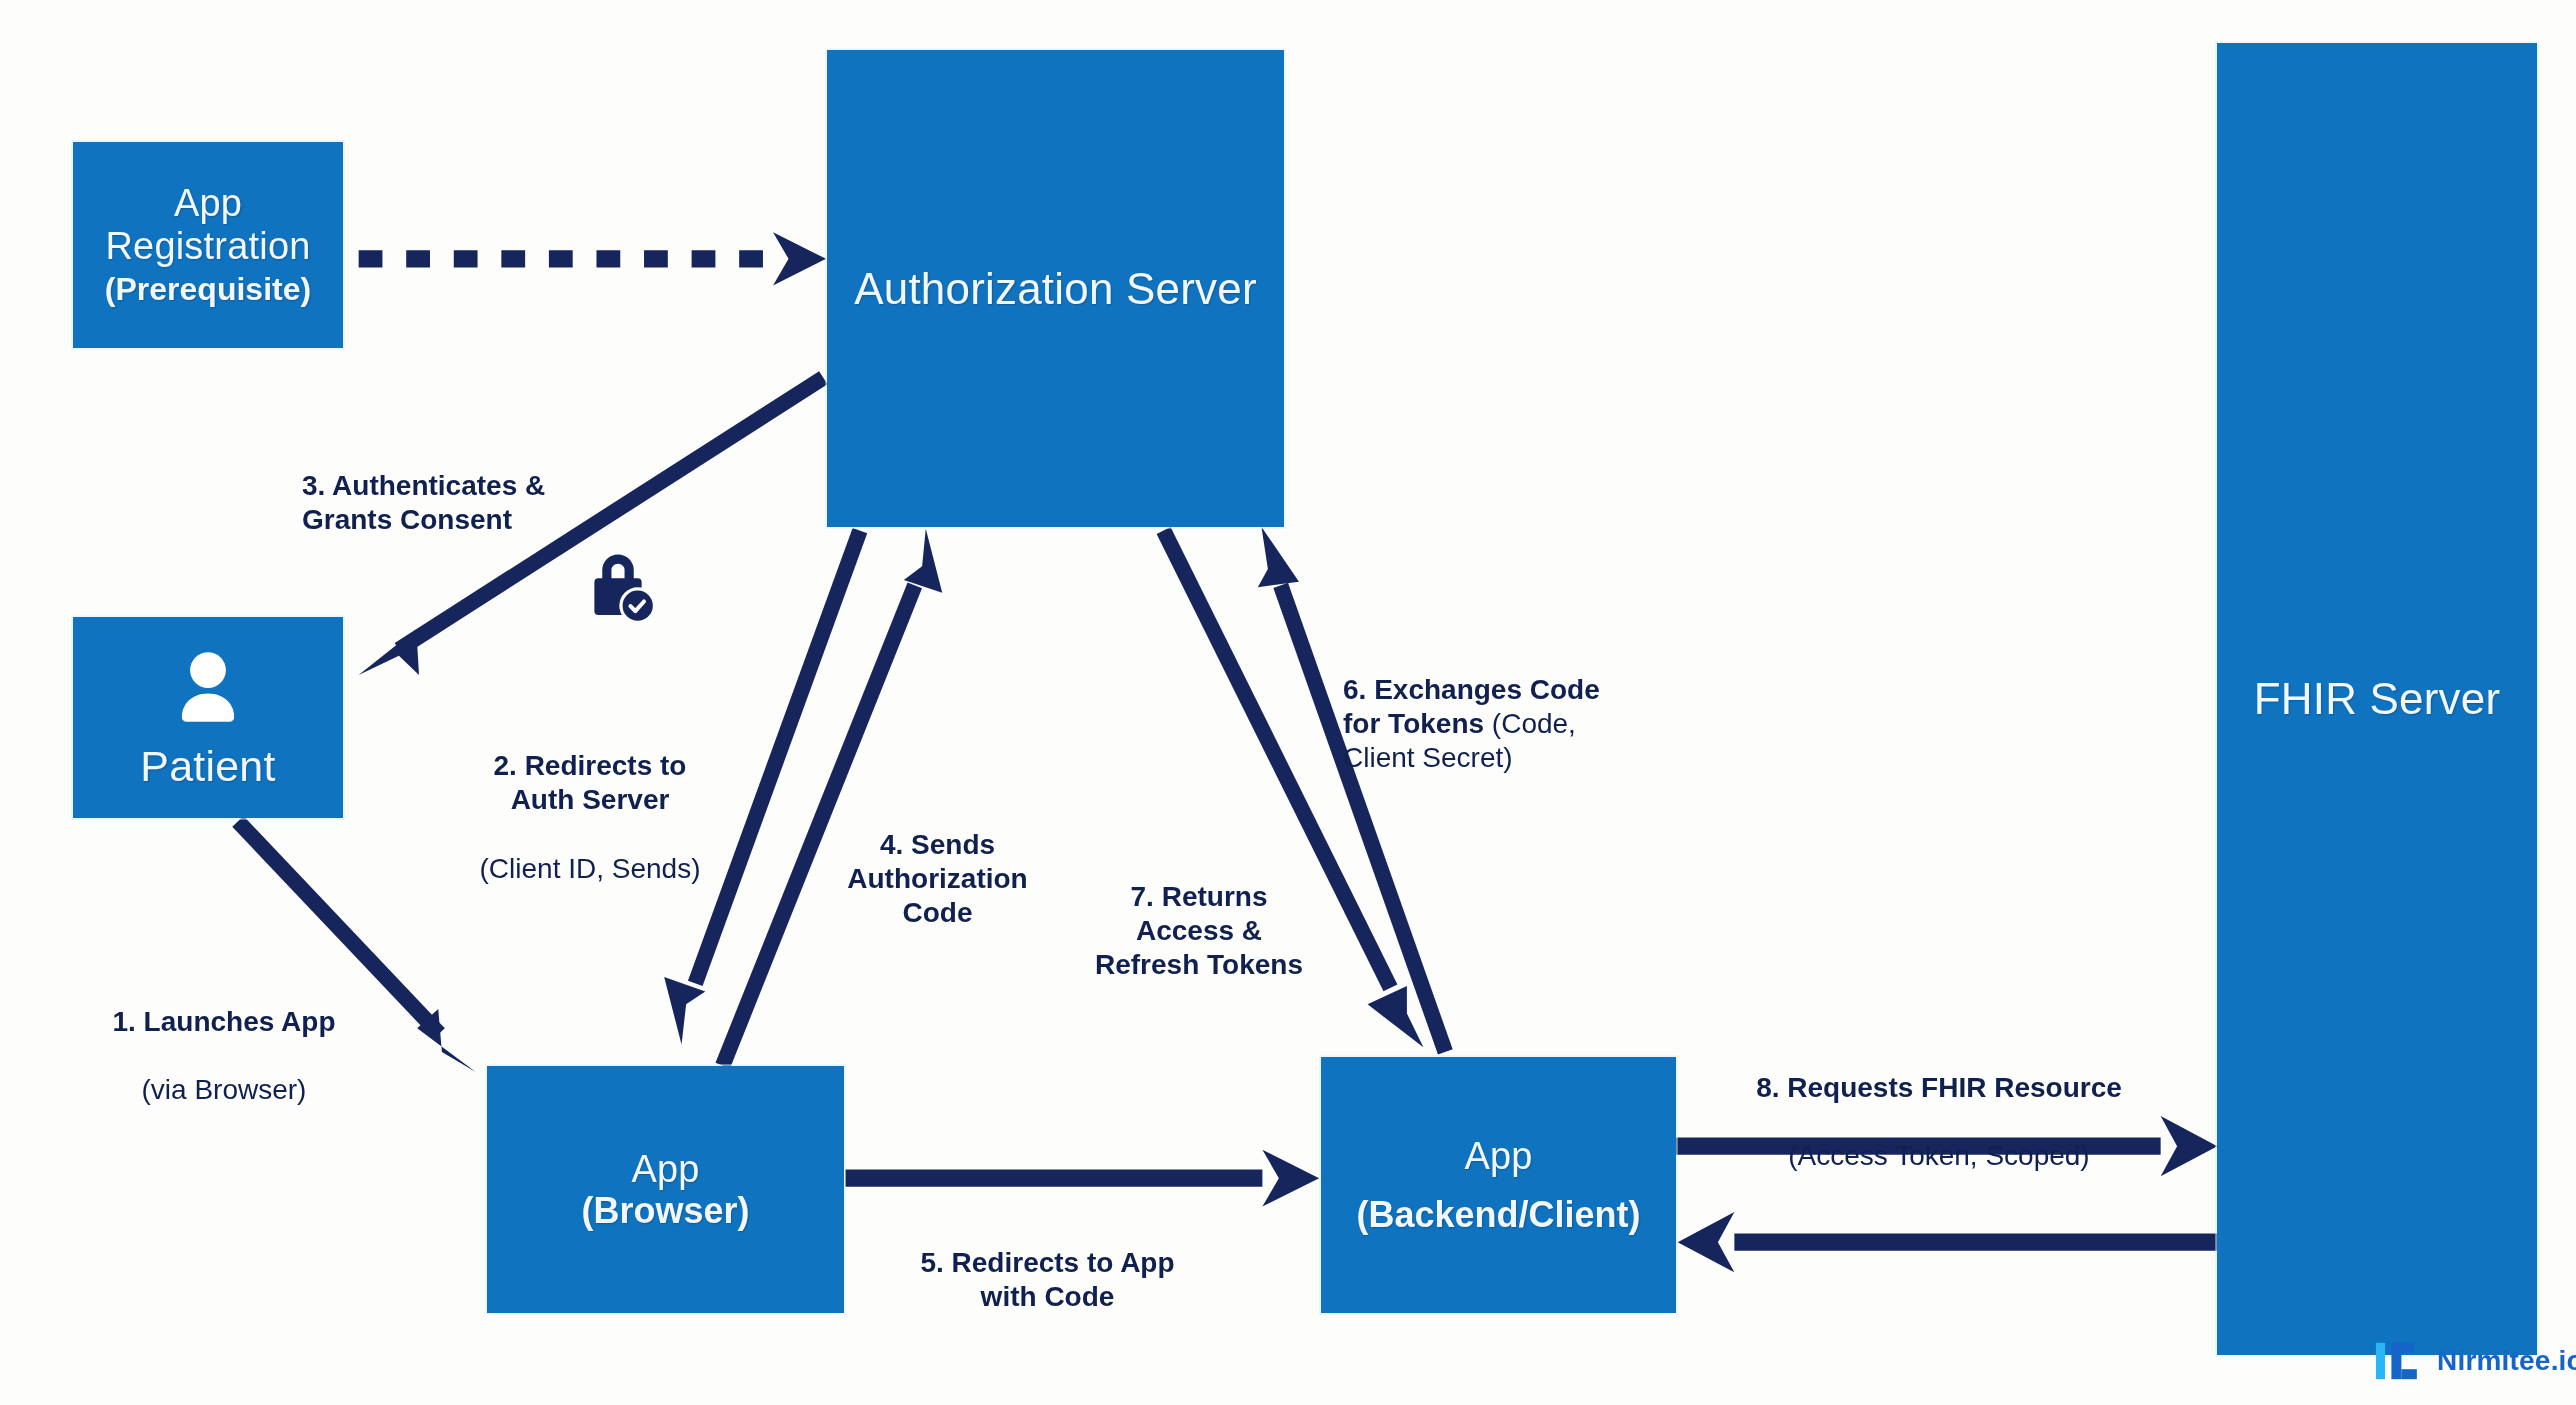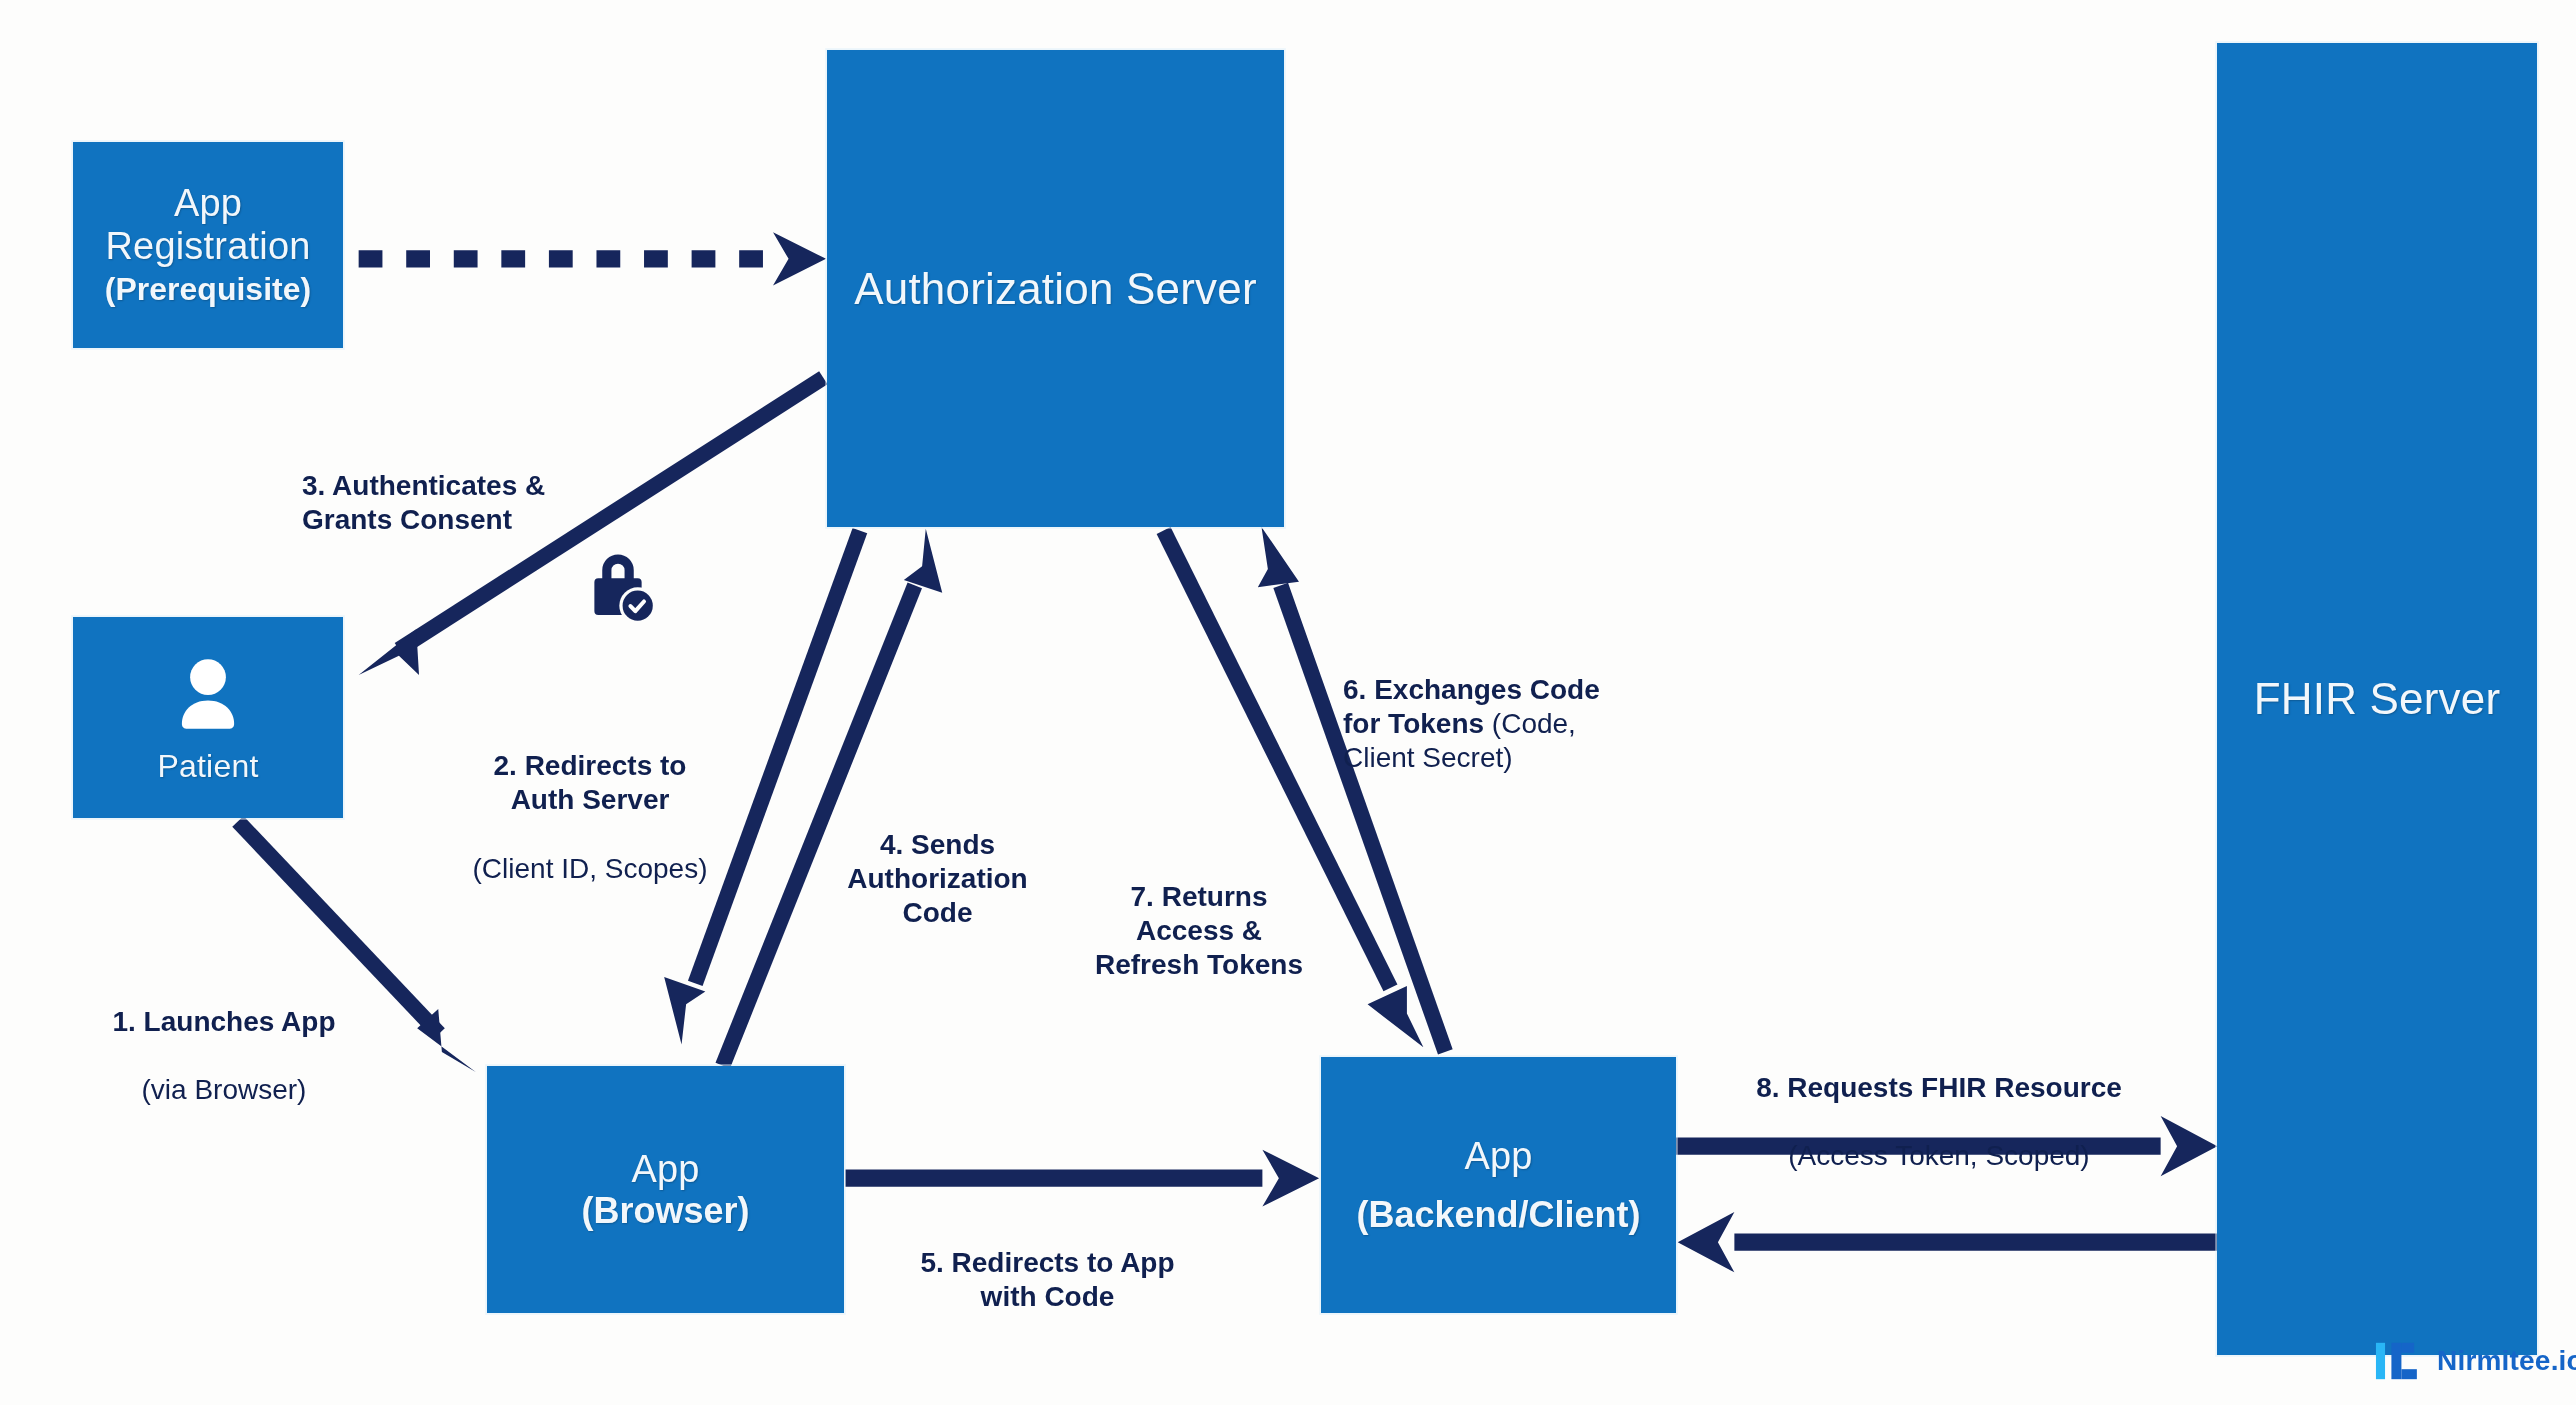--- a/index.html
+++ b/index.html
@@ -57,21 +57,21 @@
   #node-app-registration { left: 73px;  top: 142px;  width: 270px;  height: 206px; }
   #node-auth-server      { left: 827px; top: 50px;   width: 457px;  height: 477px; }
   #node-patient          { left: 73px;  top: 617px;  width: 270px;  height: 201px; }
   #node-app-browser      { left: 487px; top: 1066px; width: 357px;  height: 247px; }
   #node-app-backend      { left: 1321px;top: 1057px; width: 355px;  height: 256px; }
   #node-fhir-server      { left: 2217px;top: 43px;   width: 320px;  height: 1312px; }
 
   #node-app-registration .node-title { font-size: 38px; }
   #node-app-registration .node-sub   { font-size: 32px; margin-top: 3.7px; }
   #node-auth-server .node-title      { font-size: 44px; }
-  #node-patient .node-title          { font-size: 32px; margin-top: 10px; }
+  #node-patient .node-title          { font-size: 43px; margin-top: 10px; }
   #node-app-browser .node-title      { font-size: 38px; }
   #node-app-browser .node-sub        { font-size: 36px; text-align: right; }
   #node-app-backend .node-title      { font-size: 38px; }
   #node-app-backend .node-sub        { font-size: 36px; margin-top: 16px; }
   #node-fhir-server .node-title      { font-size: 44px; }
 
   .person-icon { width: 88px; height: 88px; display:block; }
 
   
   #label-3 { left: 302px;  top: 435px;  width: 348px; font-size: 28px; }
@@ -214,21 +214,21 @@
   </div>
 
   <div class="edge-label" id="label-3">
     <span class="lbl-bold">3. Authenticates &amp;
 Grants Consent</span>
   </div>
 
   <div class="edge-label" id="label-2">
     <span class="lbl-bold">2. Redirects to
 Auth Server</span><br>
-    <span class="lbl-reg">(Client ID, Scopes)</span>
+    <span class="lbl-reg">(Client ID, Sends)</span>
   </div>
 
   <div class="edge-label" id="label-1">
     <span class="lbl-bold">1. Launches App</span><br>
     <span class="lbl-reg">(via Browser)</span>
   </div>
 
   <div class="edge-label" id="label-4">
     <span class="lbl-bold">4. Sends
 Authorization

